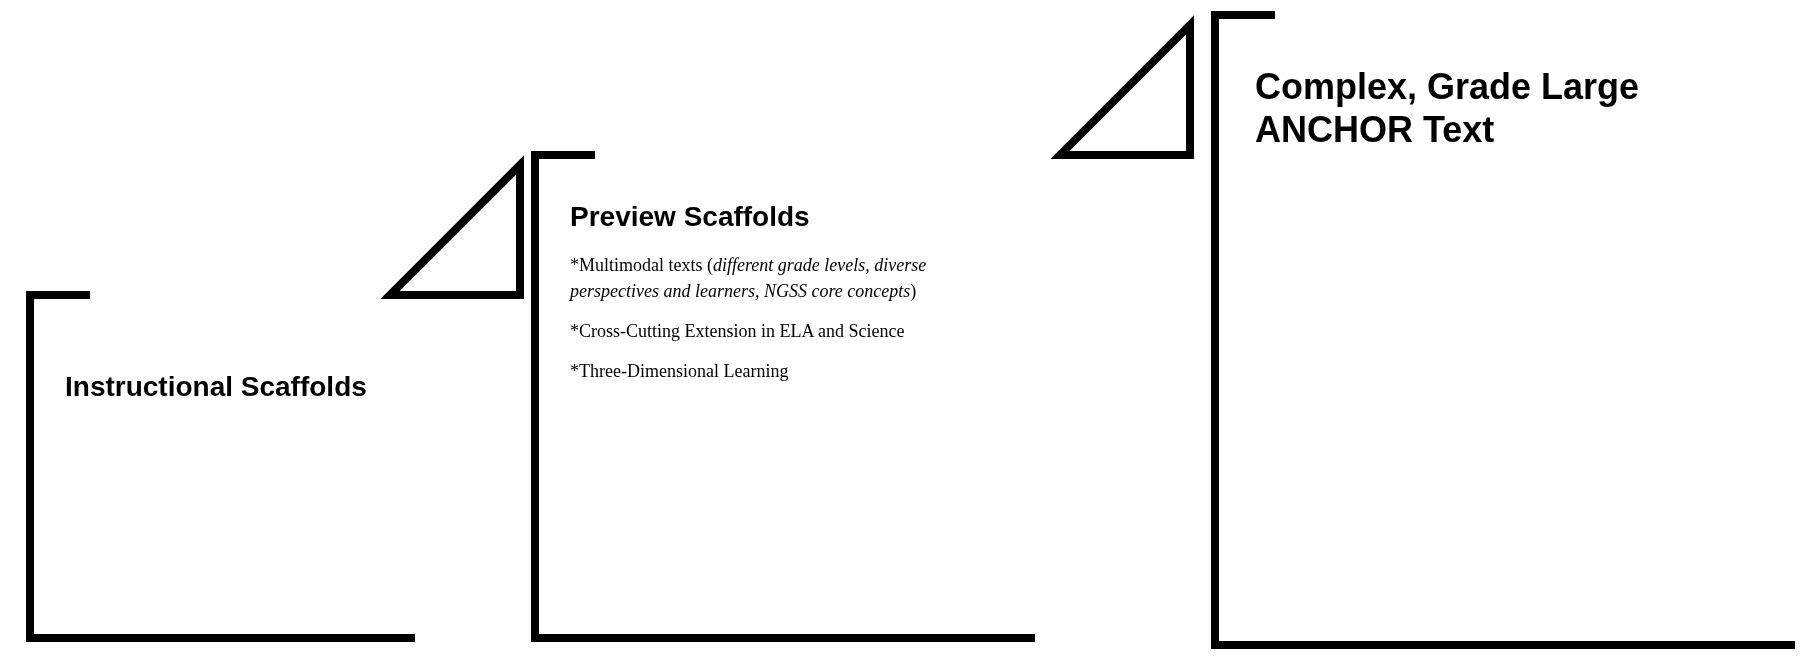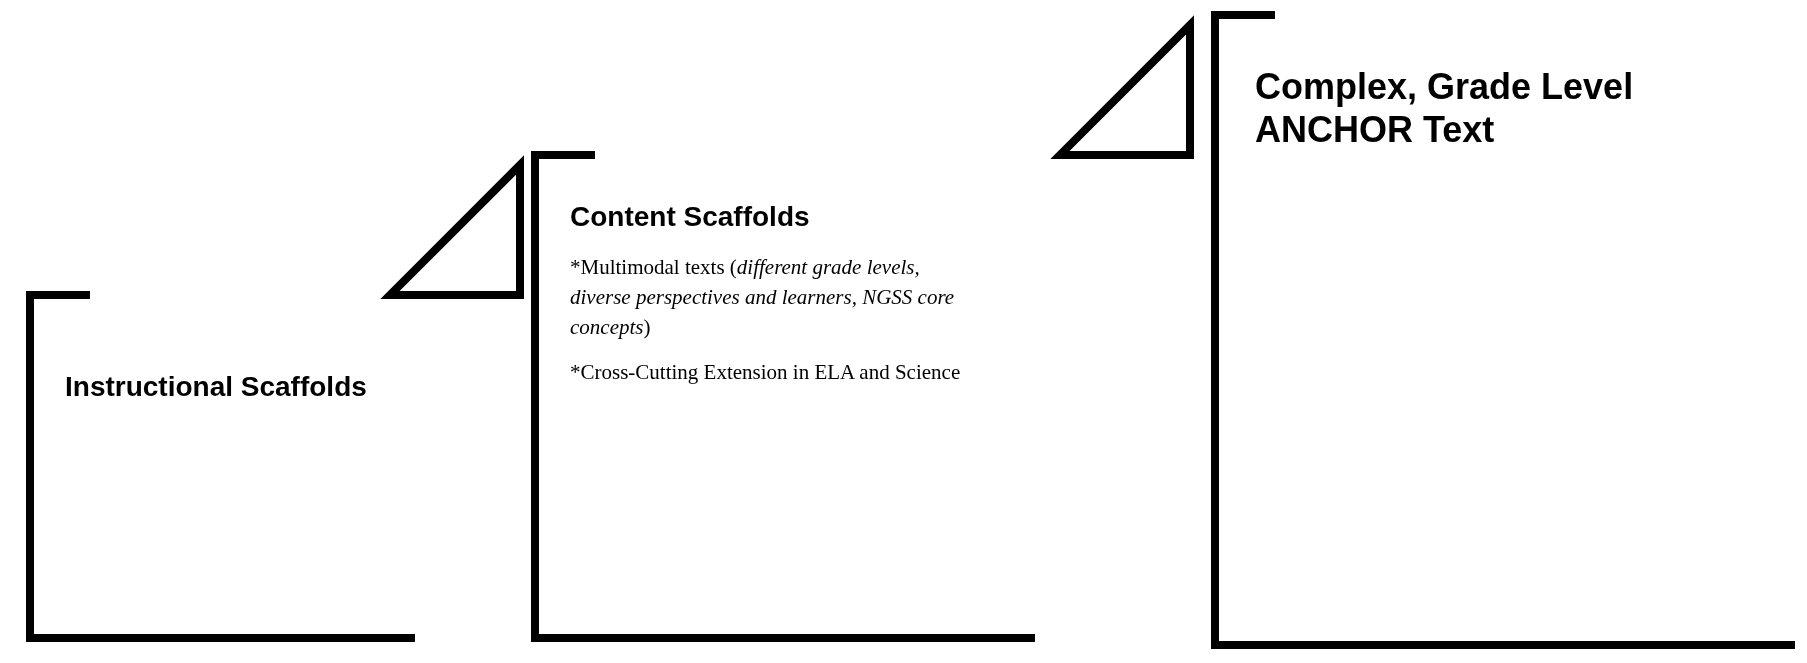--- a/index.html
+++ b/index.html
@@ -30,21 +30,21 @@
 
     .text-box h2 {
       font-size: 28px;
       font-weight: 900;
       font-family: 'Arial Black', 'Arial', sans-serif;
       line-height: 1.2;
       margin-bottom: 18px;
     }
 
     .text-box p {
-      font-size: 21px;
+      font-size: 18px;
       font-family: 'Times New Roman', Times, serif;
       line-height: 1.45;
       margin-bottom: 14px;
     }
 
     .text-box p em {
       font-style: italic;
     }
 
     .text-box-1 {
@@ -97,22 +97,23 @@
 
     <polygon points="1060,155 1190,155 1190,25" fill="none" stroke="#000" stroke-width="8" stroke-linejoin="miter"></polygon>
 
   </svg>
 
   <div class="text-box text-box-1">
     <h2>Instructional Scaffolds</h2>
   </div>
 
   <div class="text-box text-box-2">
-    <h2>Content Scaffolds</h2>
+    <h2>Preview Scaffolds</h2>
     <p>*Multimodal texts (<em>different grade levels, diverse perspectives and learners, NGSS core concepts</em>)</p>
     <p>*Cross-Cutting Extension in ELA and Science</p>
+    <p>*Three-Dimensional Learning</p>
   </div>
 
   <div class="text-box text-box-3">
-    <h2>Complex, Grade Level ANCHOR Text</h2>
+    <h2>Complex, Grade Large ANCHOR Text</h2>
   </div>
 
 </div>
 
 </body></html>

